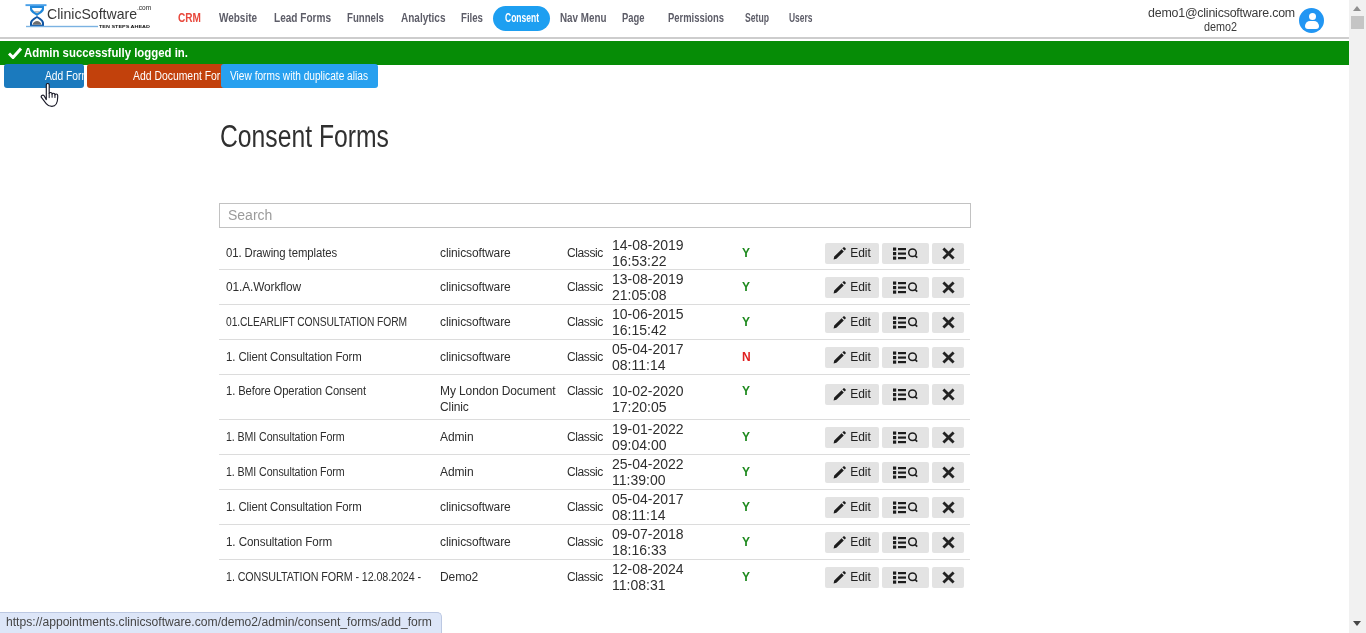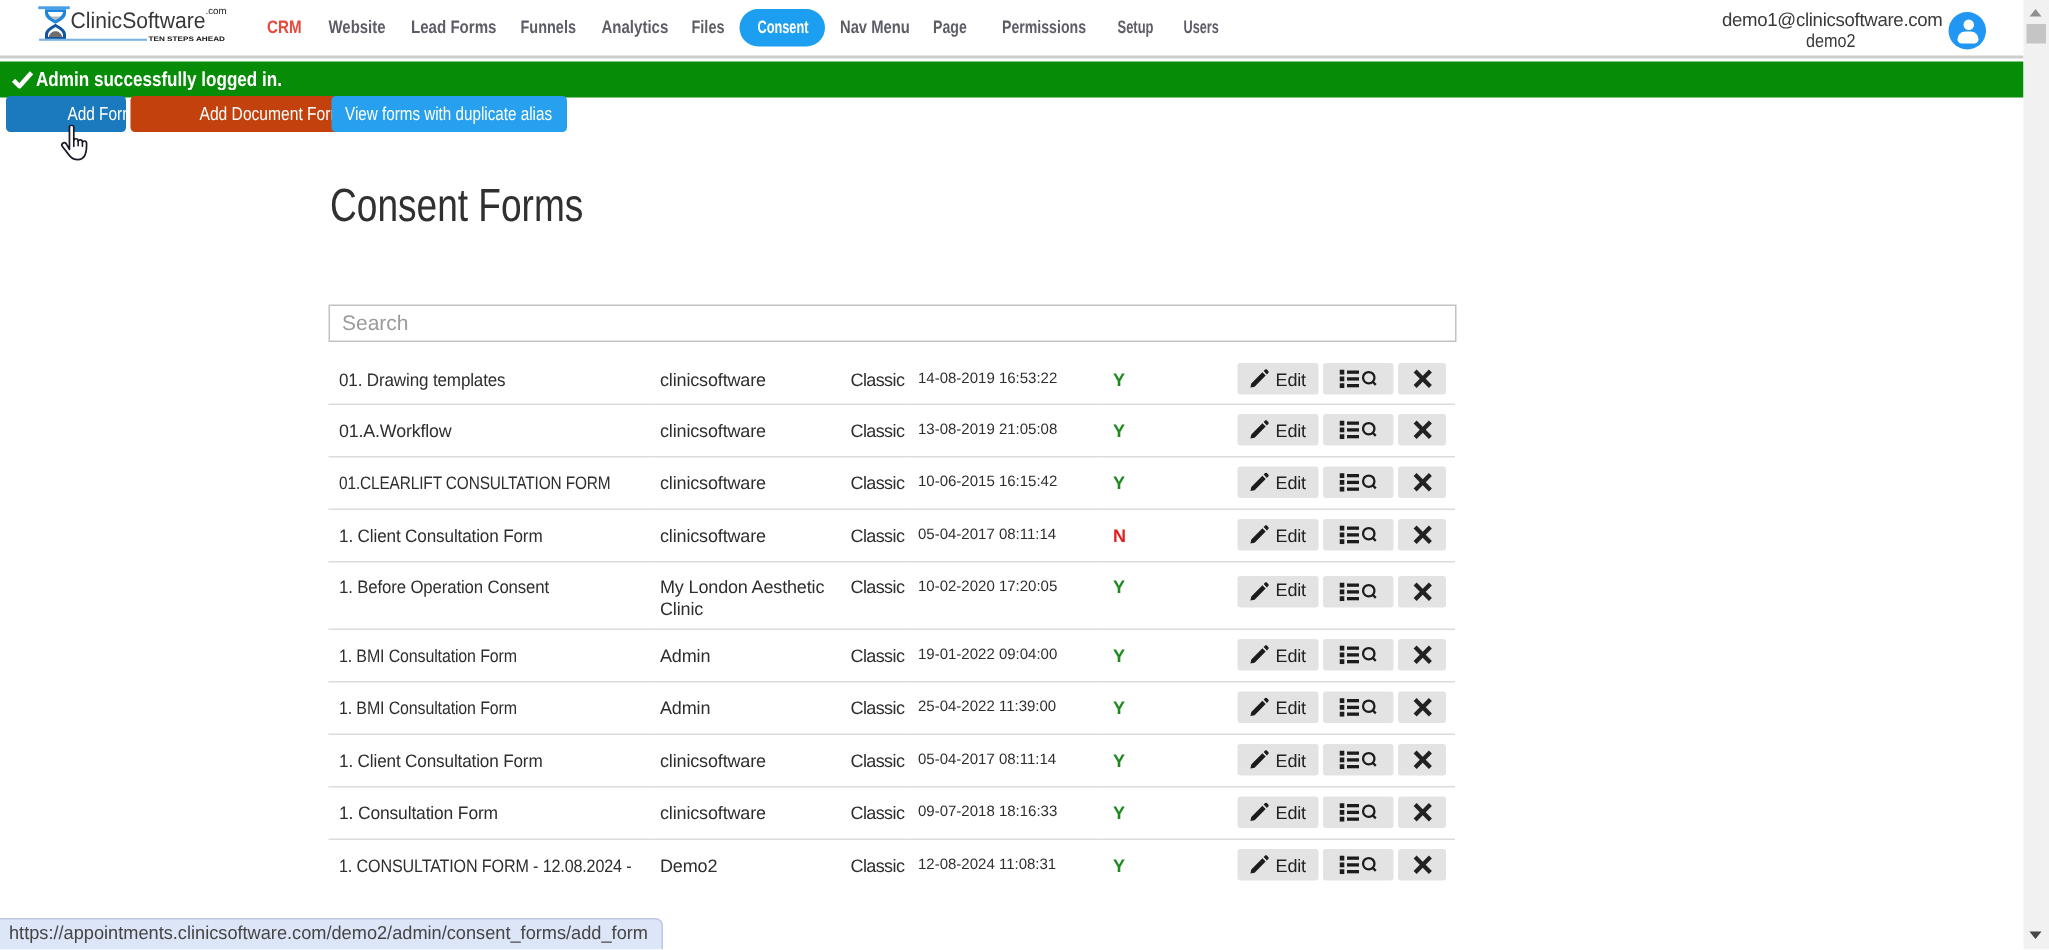--- a/index.html
+++ b/index.html
@@ -35,21 +35,21 @@
         border:1px solid #c2c2c2; font-size:14px; color:#9b9b9b; line-height:23px; padding-left:8px; }
 
   
   #tbl { position:absolute; left:219px; top:237px; width:751px; border-collapse:collapse;
         table-layout:fixed; font-size:12px; letter-spacing:-0.1px; color:#2e2e2e; }
   #tbl col.c1{width:214px} #tbl col.c2{width:127px} #tbl col.c3{width:45px}
   #tbl col.c4{width:130px} #tbl col.c5{width:45px}  #tbl col.c6{width:190px}
   #tbl th { text-align:left; font-size:12.5px; font-weight:700; color:#1c1c1c; padding:0 0 0 7px;
         height:29px; border-bottom:2px solid #111; vertical-align:middle; padding-top:3px; letter-spacing:-0.1px; }
   #tbl td { padding:0 0 0 7px; border-bottom:1px solid #dcdcdc; vertical-align:middle; }
-  #tbl td:nth-child(4) { font-size:10px; letter-spacing:0; }
+  #tbl td:nth-child(4) { font-size:14px; letter-spacing:0; }
   #tbl td:nth-child(3) { letter-spacing:-0.4px; }
   #tbl tr.r1 td { height:32px; }
   #tbl tr.rn td { height:35px;margin-left:20px; }
   #tbl tr:last-child td { border-bottom:none; }
   #tbl tr.rb td { height:45px; line-height:15.5px; vertical-align:top; padding-top:9px; }
   td.pub { font-weight:700; color:#1e8a1e; }
   td.pub.n { color:#e02020 !important; }
   .acts { display:flex; justify-content:flex-end; gap:3px; padding-right:6px; }
   .gbtn { height:21px; background:#e3e3e3; border-radius:2px; display:flex; align-items:center;
         justify-content:center; font-size:12px; color:#222; }
@@ -274,21 +274,21 @@
             <div class="gbtn xx">
               <svg width="13" height="13" viewBox="0 0 13 13">
                 <path d="M2.4 0.4 L6.5 4.5 L10.6 0.4 L12.6 2.4 L8.5 6.5 L12.6 10.6 L10.6 12.6 L6.5 8.5 L2.4 12.6 L0.4 10.6 L4.5 6.5 L0.4 2.4 z" fill="#222"></path>
               </svg>
             </div>
           </div>
         </td>
       </tr>
     <tr class="rb">
         <td><span style="display: inline-block; white-space: nowrap; transform-origin: left center; transform: scaleX(0.9329);">1. Before Operation Consent</span></td>
-        <td>My London Aesthetic Clinic</td>
+        <td>My London Document Clinic</td>
         <td>Classic</td>
         <td>10-02-2020 17:20:05</td>
         <td class="pub">Y</td>
         <td class="ac">
           <div class="acts">
             <div class="gbtn edit"><svg width="13" height="13" viewBox="0 0 13 13" style="margin-right:4px">
                 <path d="M1.2 9.6 L8.6 2.2 l2.2 2.2 L3.4 11.8 l-2.8 .6 z M9.4 1.4 l.9-.9 c.4-.4 1-.4 1.4 0 l.8.8 c.4.4.4 1 0 1.4 l-.9.9 z" fill="#1c1c1c"></path>
               </svg>Edit</div>
             <div class="gbtn list">
               <svg width="26" height="13" viewBox="0 0 26 13">

